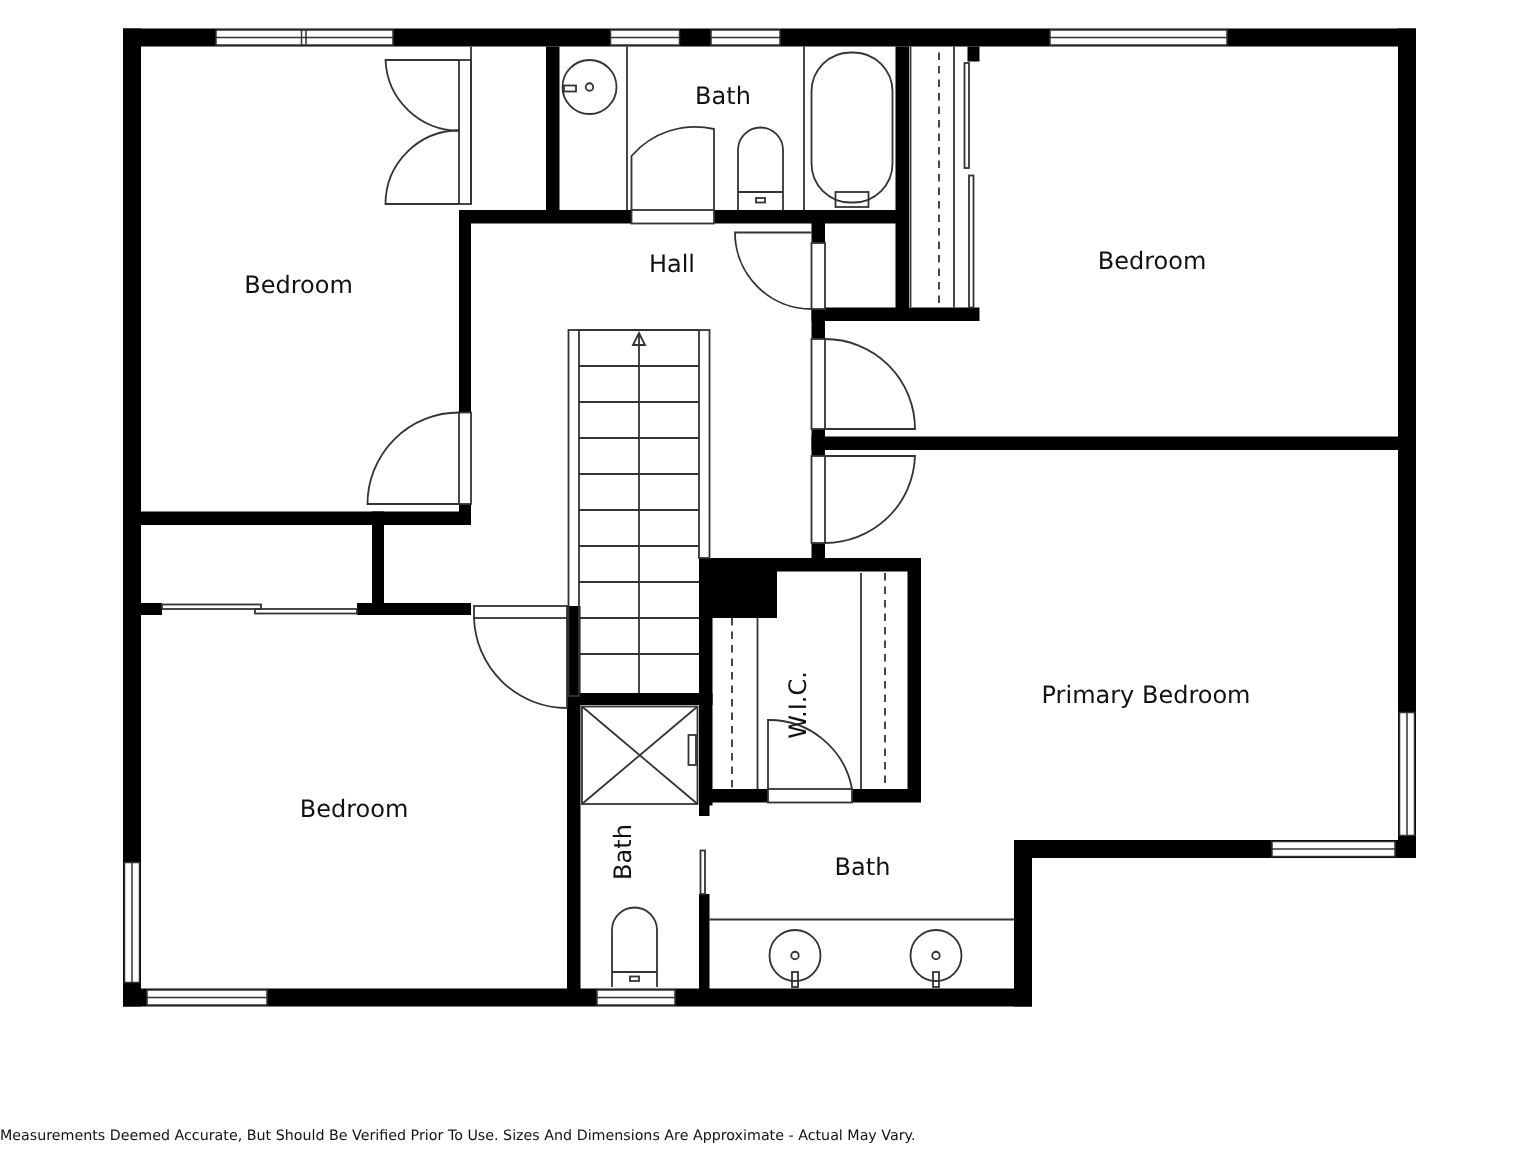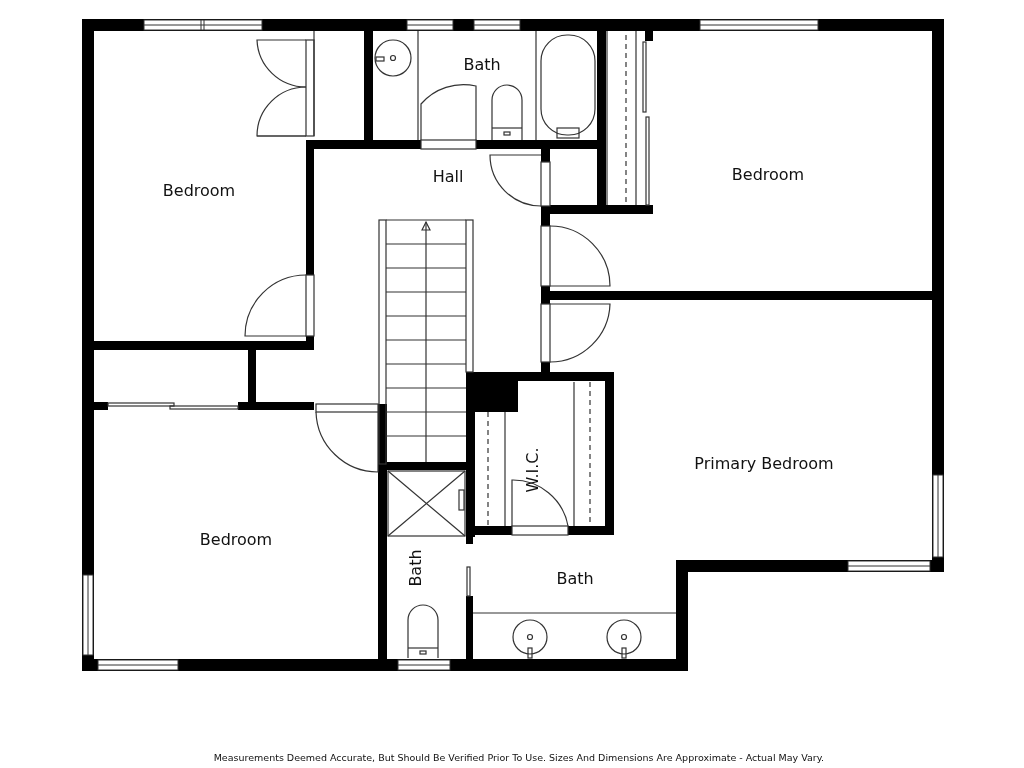--- a/index.html
+++ b/index.html
@@ -1,20 +1,20 @@
 <!DOCTYPE html>
 <html><head>
 <meta charset="utf-8">
 <style>
   html, body { margin:0; padding:0; background:#ffffff; }
   body { width:1024px; height:768px; position:relative; overflow:hidden; font-family:"DejaVu Sans", sans-serif; }
   #plan { position:absolute; left:0; top:0; }
   .room-label { position:absolute; font-family:"DejaVu Sans", sans-serif; font-size:16px; color:#111; white-space:nowrap; transform:translate(-50%,-50%); }
   .room-label.vert { transform:translate(-50%,-50%) rotate(-90deg); }
-  .disclaimer { position:absolute; left:0; width:824px; top:752px; text-align:right; font-family:"DejaVu Sans", sans-serif; font-size:9.5px; color:#111; }
+  .disclaimer { position:absolute; left:0; width:824px; top:752px; text-align:left; font-family:"DejaVu Sans", sans-serif; font-size:9.5px; color:#111; }
 </style>
 </head>
 <body>
 
 <svg id="plan" width="1024" height="768" viewBox="0 0 1024 768" xmlns="http://www.w3.org/2000/svg">
 
   <g fill="#000">
 
     <rect x="82" y="19" width="862" height="12"></rect>
 

